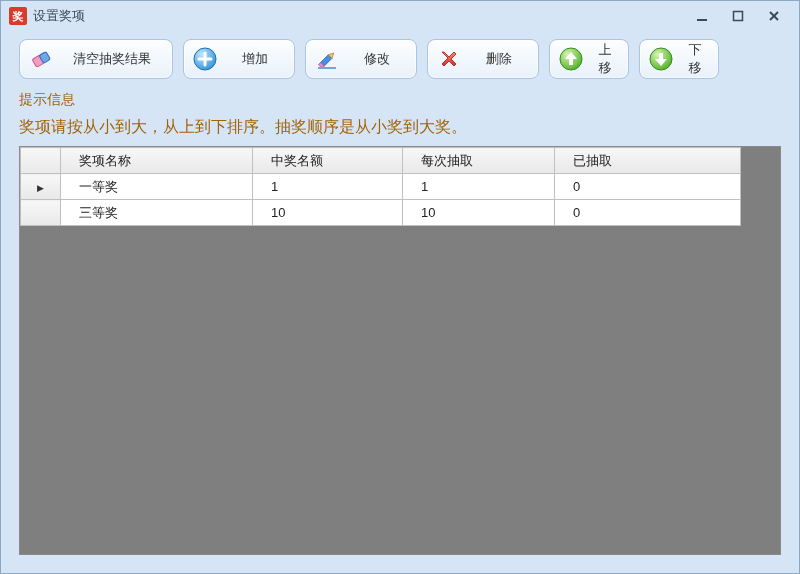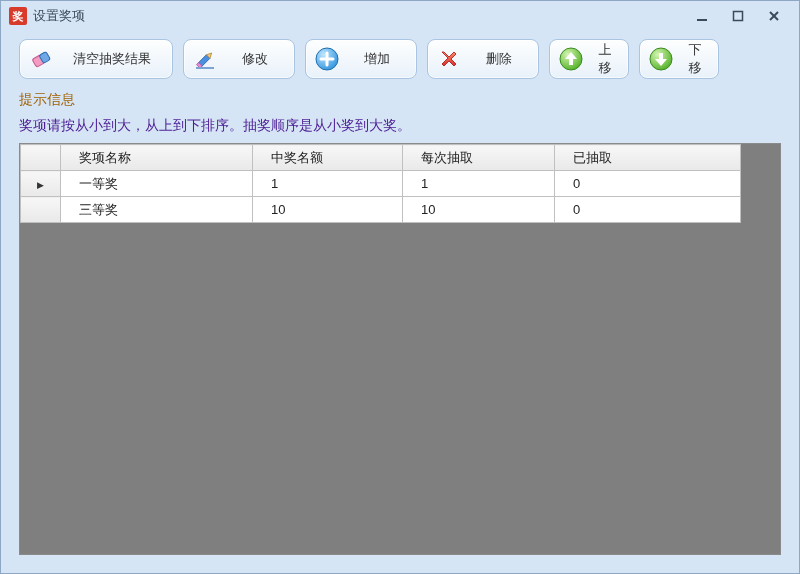--- a/index.html
+++ b/index.html
@@ -77,22 +77,22 @@
     flex-shrink: 0;
   }
   .tool-label { flex: 1; text-align: center; }
   .section-label {
     padding: 4px 18px 2px 18px;
     color: #a16207;
     font-size: 14px;
   }
   .hint-text {
     padding: 6px 18px 8px 18px;
-    color: #4c1d95;
-    font-size: 14px;
+    color: #a16207;
+    font-size: 16px;
   }
   .grid-area {
     flex: 1;
     margin: 0 18px 18px 18px;
     background: #7f7f7f;
     border: 1px solid #8a8a8a;
     overflow: hidden;
   }
   table {
     border-collapse: collapse;
@@ -171,46 +171,46 @@
             <rect x="13" y="9" width="8" height="9" rx="2" fill="#6ea8e6" stroke="#2f6bb3" stroke-width="1"></rect>
           </g>
         </svg>
       </span>
       <span class="tool-label">清空抽奖结果</span>
     </div>
 
     <div class="tool-btn medium">
       <span class="tool-icon">
         <svg width="26" height="26" viewBox="0 0 26 26">
-          <g transform="rotate(-45 13 13)">
-            <rect x="5" y="11" width="12" height="5" fill="#4a90e2" stroke="#2a5fa0" stroke-width="0.8"></rect>
-            <polygon points="17,11 22,13.5 17,16" fill="#f2c97d" stroke="#b38a3a" stroke-width="0.8"></polygon>
-            <rect x="3" y="11" width="3" height="5" fill="#e48ad0" stroke="#b35aa0" stroke-width="0.8"></rect>
-          </g>
-          <line x1="4" y1="22" x2="22" y2="22" stroke="#7aa4d4" stroke-width="2"></line>
-        </svg>
-      </span>
-      <span class="tool-label">修改</span>
-    </div>
-
-    <div class="tool-btn medium">
-      <span class="tool-icon">
-        <svg width="26" height="26" viewBox="0 0 26 26">
           <defs>
               <radialGradient id="gAdd" cx="35%" cy="30%" r="70%">
                 <stop offset="0%" stop-color="#bfe6ff"></stop>
                 <stop offset="100%" stop-color="#3b9ae0"></stop>
               </radialGradient>
             </defs>
           <circle cx="13" cy="13" r="11" fill="url(#gAdd)" stroke="#1f6fae" stroke-width="1"></circle>
           <line x1="13" y1="7" x2="13" y2="19" stroke="#fff" stroke-width="3" stroke-linecap="round"></line>
           <line x1="7" y1="13" x2="19" y2="13" stroke="#fff" stroke-width="3" stroke-linecap="round"></line>
         </svg>
       </span>
       <span class="tool-label">增加</span>
+    </div>
+
+    <div class="tool-btn medium">
+      <span class="tool-icon">
+        <svg width="26" height="26" viewBox="0 0 26 26">
+          <g transform="rotate(-45 13 13)">
+            <rect x="5" y="11" width="12" height="5" fill="#4a90e2" stroke="#2a5fa0" stroke-width="0.8"></rect>
+            <polygon points="17,11 22,13.5 17,16" fill="#f2c97d" stroke="#b38a3a" stroke-width="0.8"></polygon>
+            <rect x="3" y="11" width="3" height="5" fill="#e48ad0" stroke="#b35aa0" stroke-width="0.8"></rect>
+          </g>
+          <line x1="4" y1="22" x2="22" y2="22" stroke="#7aa4d4" stroke-width="2"></line>
+        </svg>
+      </span>
+      <span class="tool-label">修改</span>
     </div>
 
     <div class="tool-btn medium">
       <span class="tool-icon">
         <svg width="26" height="26" viewBox="0 0 26 26">
           <defs>
               <linearGradient id="gDel" x1="0" y1="0" x2="0" y2="1">
                 <stop offset="0%" stop-color="#ff8a65"></stop>
                 <stop offset="100%" stop-color="#d32f2f"></stop>
               </linearGradient>

